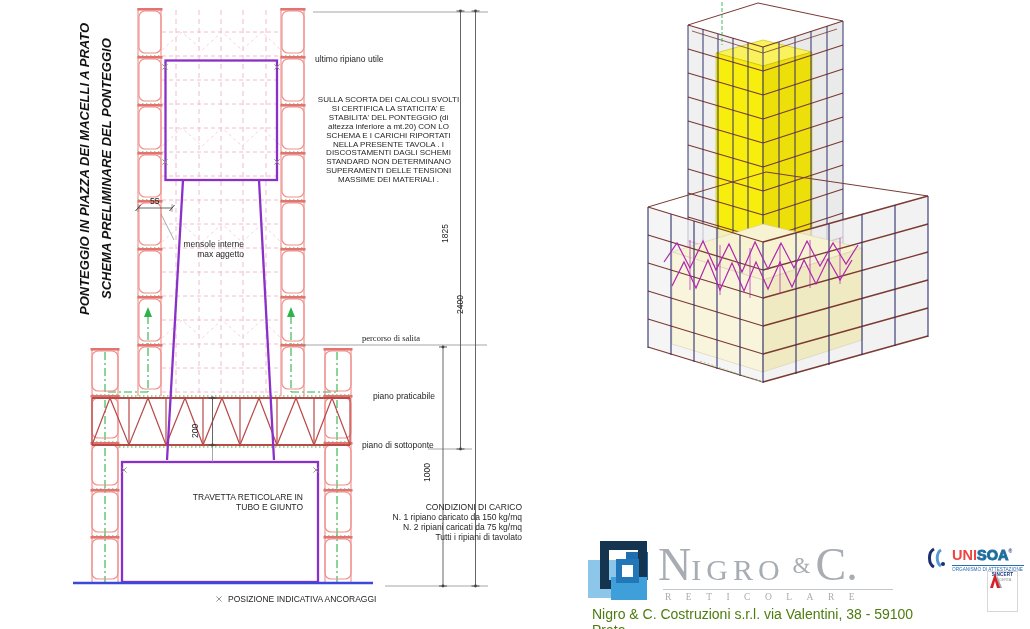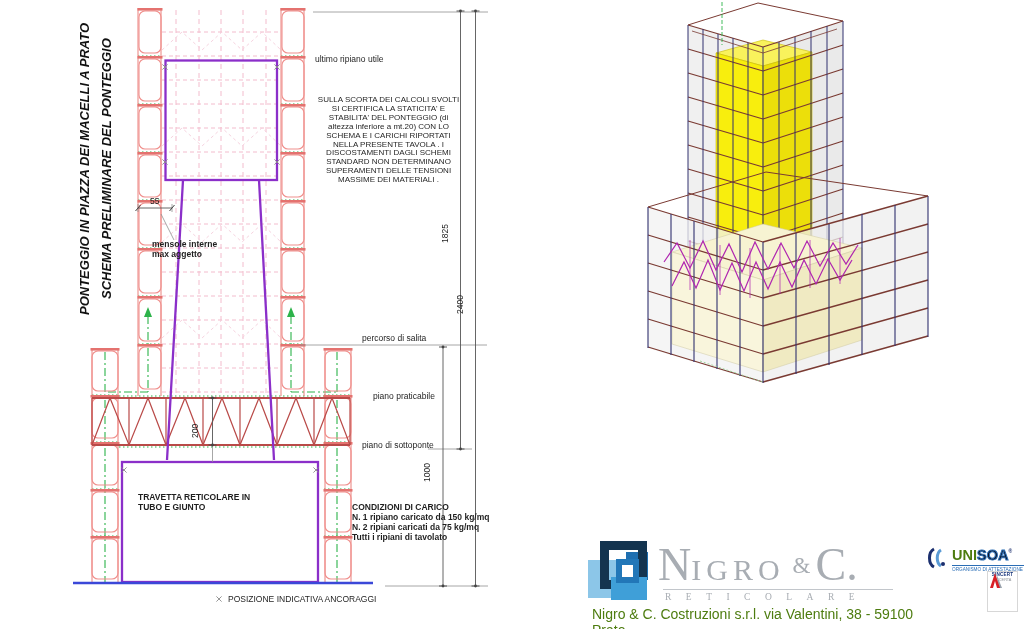--- a/index.html
+++ b/index.html
@@ -1,20 +1,20 @@
 <!DOCTYPE html>
 <html><head>
 <meta charset="utf-8">
 <style>
   html,body{margin:0;padding:0;background:#fff;}
   #sheet{position:relative;width:1030px;height:629px;background:#ffffff;overflow:hidden;
          font-family:"Liberation Sans",sans-serif;color:#1f1f1f;}
   svg{position:absolute;left:0;top:0;}
   .lbl{position:absolute;font-size:8.5px;line-height:1.18;color:#1f1f1f;white-space:nowrap;}
-  .ctr{text-align:left;white-space:normal;font-weight:bold;}
+  .ctr{text-align:right;white-space:normal;}
   .vdim{position:absolute;font-size:8.5px;color:#1f1f1f;transform-origin:0 100%;
         transform:rotate(-90deg);white-space:nowrap;height:10px;line-height:10px;}
   .cert{position:absolute;left:317px;top:96px;width:143px;font-size:8px;line-height:8.9px;
         text-align:center;color:#1f1f1f;}
   .title-vert{position:absolute;left:74px;top:4px;width:50px;height:330px;
         writing-mode:vertical-rl;transform:rotate(180deg);text-align:center;
         font-style:italic;font-weight:bold;font-size:13px;line-height:1.7;color:#111;}
   
   .sq{position:absolute;}
   .nigro-word{position:absolute;left:658px;top:538px;width:260px;color:#a8adb3;
@@ -23,22 +23,22 @@
   .nmid{font-size:30px;letter-spacing:5px;}
   .namp{font-size:23px;vertical-align:7px;margin:0 5px 0 8px;}
   .nrule{position:absolute;left:663px;top:589px;width:230px;height:1px;background:#c2c6cb;}
   .costr{position:absolute;left:665px;top:592px;font-family:"Liberation Serif",serif;
         font-size:9.5px;letter-spacing:14.5px;color:#a8adb3;white-space:nowrap;}
   .footer{position:absolute;left:592px;top:606px;width:345px;text-align:left;
         font-size:14px;color:#4d7c0f;}
   .unisoa{position:absolute;left:925px;top:545px;width:100px;}
   .uniword{position:absolute;left:27px;top:2px;font-weight:bold;font-size:14.5px;
         font-family:"Liberation Sans",sans-serif;white-space:nowrap;}
-  .uni{color:#4d7c0f;}
-  .soa{color:#0f172a;-webkit-text-stroke:1px #2a6db5;}
+  .uni{color:#ef4444;}
+  .soa{color:#0f766e;-webkit-text-stroke:1px #2a6db5;}
   .reg{font-size:5px;color:#1b2f6e;vertical-align:7px;}
   .unisub{position:absolute;left:27px;top:20px;width:72px;border-top:1px solid #2a6db5;
         padding-top:1px;font-size:4.7px;color:#2a6db5;white-space:nowrap;}
   .sincert{position:absolute;left:987px;top:571px;width:29px;height:39px;background:#fff;
         border:1px solid #d7d7d7;text-align:center;}
   .sinc-t{font-size:4.6px;font-weight:bold;color:#16337a;letter-spacing:0.2px;line-height:6px;}
   .acc-t{font-size:3.8px;color:#8a8f96;line-height:5px;}
 </style>
 </head>
 <body>
@@ -197,21 +197,21 @@
 
   <div class="lbl" style="left:315px;top:54px;">ultimo ripiano utile</div>
 
   <div class="cert">SULLA SCORTA DEI CALCOLI SVOLTI SI CERTIFICA LA STATICITA' E STABILITA' DEL PONTEGGIO (di altezza inferiore a mt.20) CON LO SCHEMA E I CARICHI RIPORTATI NELLA PRESENTE TAVOLA . I DISCOSTAMENTI DAGLI SCHEMI STANDARD NON DETERMINANO SUPERAMENTI DELLE TENSIONI MASSIME DEI MATERIALI .</div>
 
   <div class="lbl ctr" style="left:152px;top:239px;width:92px;">
     <div>mensole interne</div>
     <div>max aggetto</div>
   </div>
 
-  <div class="lbl" style="left:362px;top:333px;">percorso di salita</div>
+  <div class="lbl" style="left:362px;top:333px;font-family:Liberation Serif, serif;">percorso di salita</div>
   <div class="lbl" style="left:362px;top:391px;margin-left:11px;">piano praticabile</div>
   <div class="lbl" style="left:362px;top:440px;">piano di sottoponte</div>
 
   <div class="lbl ctr" style="left:138px;top:492px;width:165px;">
     <div>TRAVETTA RETICOLARE IN</div>
     <div>TUBO E GIUNTO</div>
   </div>
 
   <div class="lbl ctr" style="left:352px;top:502px;width:170px;line-height:10px;">
     <div>CONDIZIONI DI CARICO</div>

